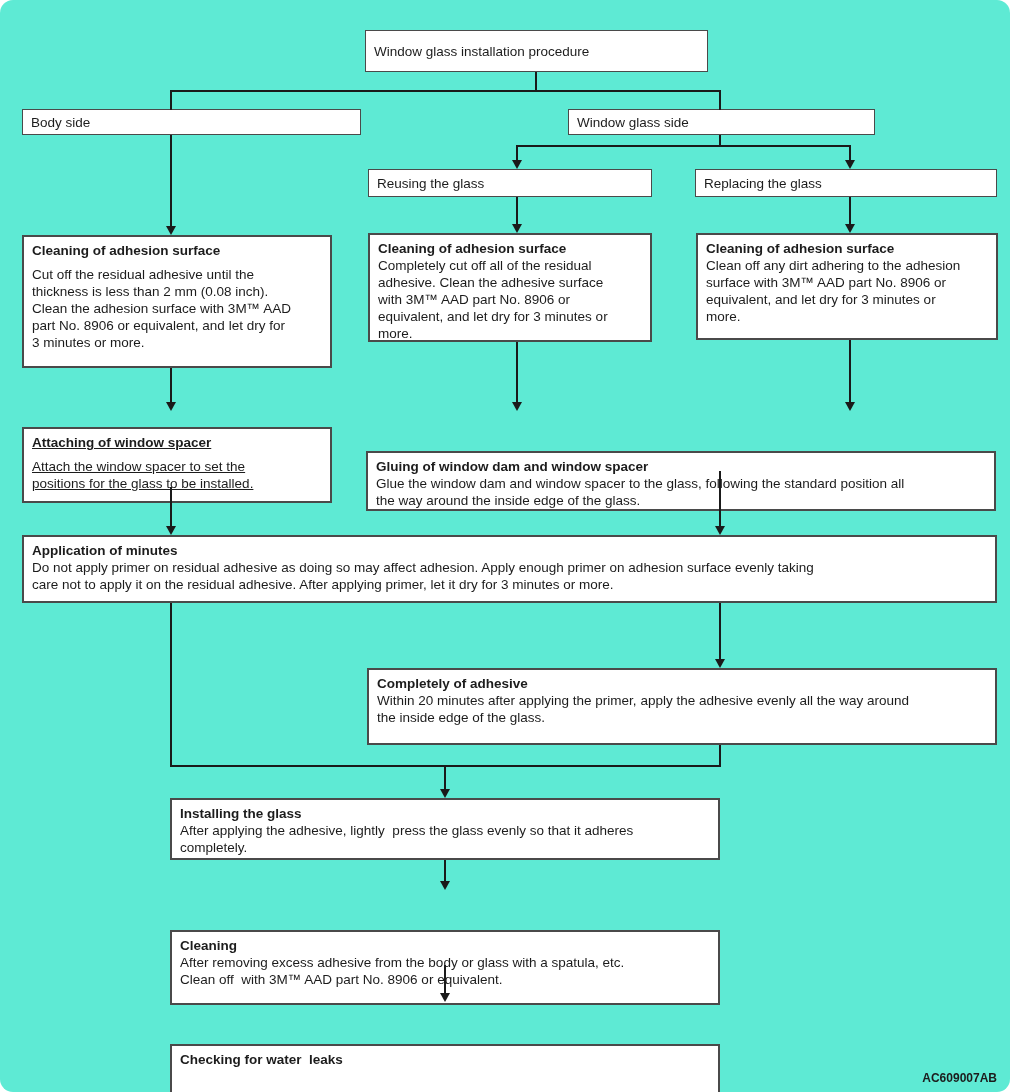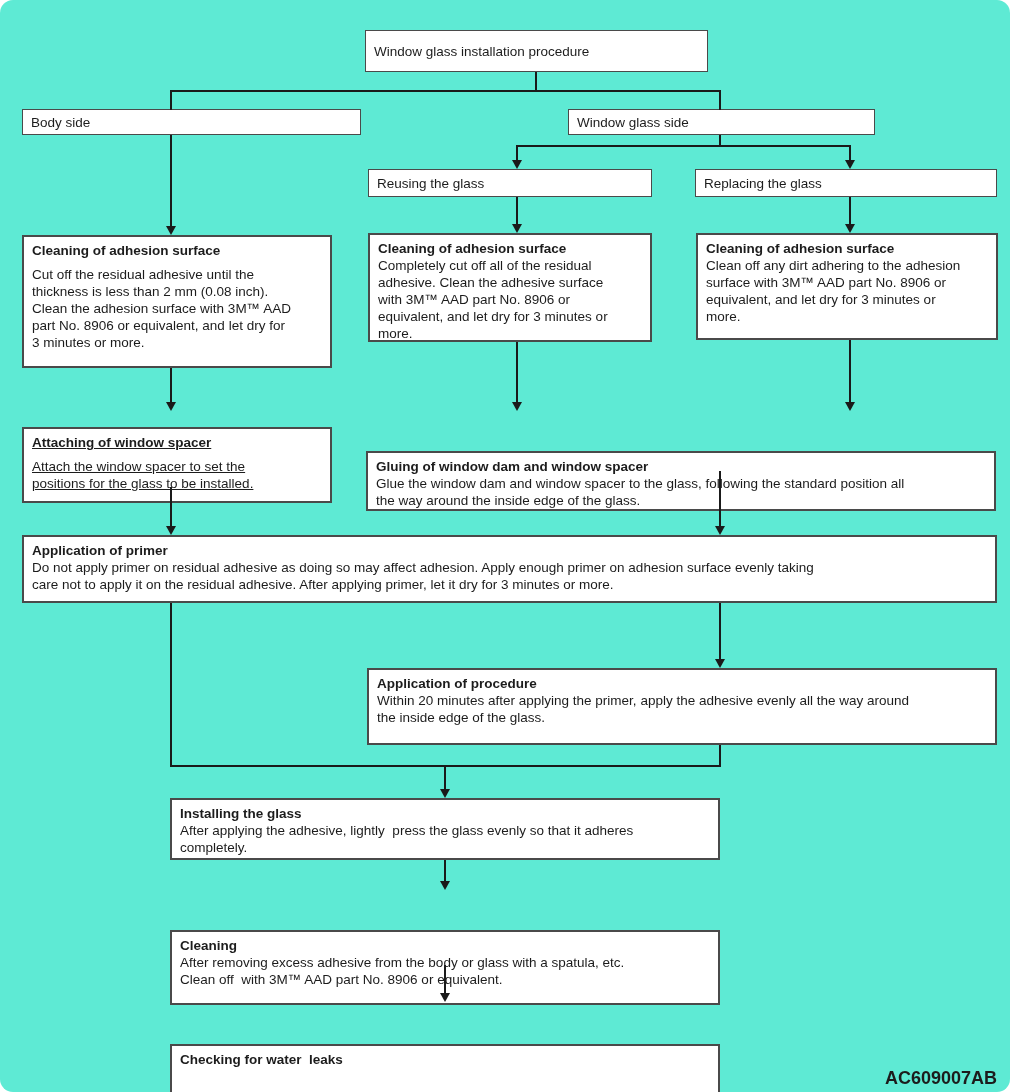--- a/index.html
+++ b/index.html
@@ -20,21 +20,21 @@
   .gap .b{margin-top:7px;}
   .vl{position:absolute;width:2px;background:#1a1a1a;}
   .hl{position:absolute;height:2px;background:#1a1a1a;}
   .ar{
     position:absolute;width:0;height:0;
     border-left:5px solid transparent;border-right:5px solid transparent;
     border-top:9px solid #1a1a1a;
   }
   .code{
     position:absolute;left:820px;top:1070px;width:177px;text-align:right;
-    font-weight:bold;font-size:18px;
+    font-weight:bold;font-size:12px;
   }
 </style>
 </head>
 <body>
 
 <div id="stage">
 
   <div class="box label-box" style="left:365px;top:30px;width:343px;height:42px;">
     <span>Window glass installation procedure</span>
   </div>
@@ -87,27 +87,27 @@
 positions for the glass to be installed.</div>
   </div>
 
   <div class="box" style="left:366px;top:411px;width:630px;height:60px;margin-top:40px;">
     <div class="t">Gluing of window dam and window spacer</div>
     <div class="b">Glue the window dam and window spacer to the glass, following the standard position all
 the way around the inside edge of the glass.</div>
   </div>
 
   <div class="box" style="left:22px;top:535px;width:975px;height:68px;">
-    <div class="t">Application of primer</div>
+    <div class="t">Application of minutes</div>
     <div class="b">Do not apply primer on residual adhesive as doing so may affect adhesion. Apply enough primer on adhesion surface evenly taking
 care not to apply it on the residual adhesive. After applying primer, let it dry for 3 minutes or more.</div>
   </div>
 
   <div class="box" style="left:367px;top:668px;width:630px;height:77px;">
-    <div class="t">Application of procedure</div>
+    <div class="t">Completely of adhesive</div>
     <div class="b">Within 20 minutes after applying the primer, apply the adhesive evenly all the way around
 the inside edge of the glass.</div>
   </div>
 
   <div class="box" style="left:170px;top:798px;width:550px;height:62px;">
     <div class="t">Installing the glass</div>
     <div class="b">After applying the adhesive, lightly  press the glass evenly so that it adheres
 completely.</div>
   </div>
 

